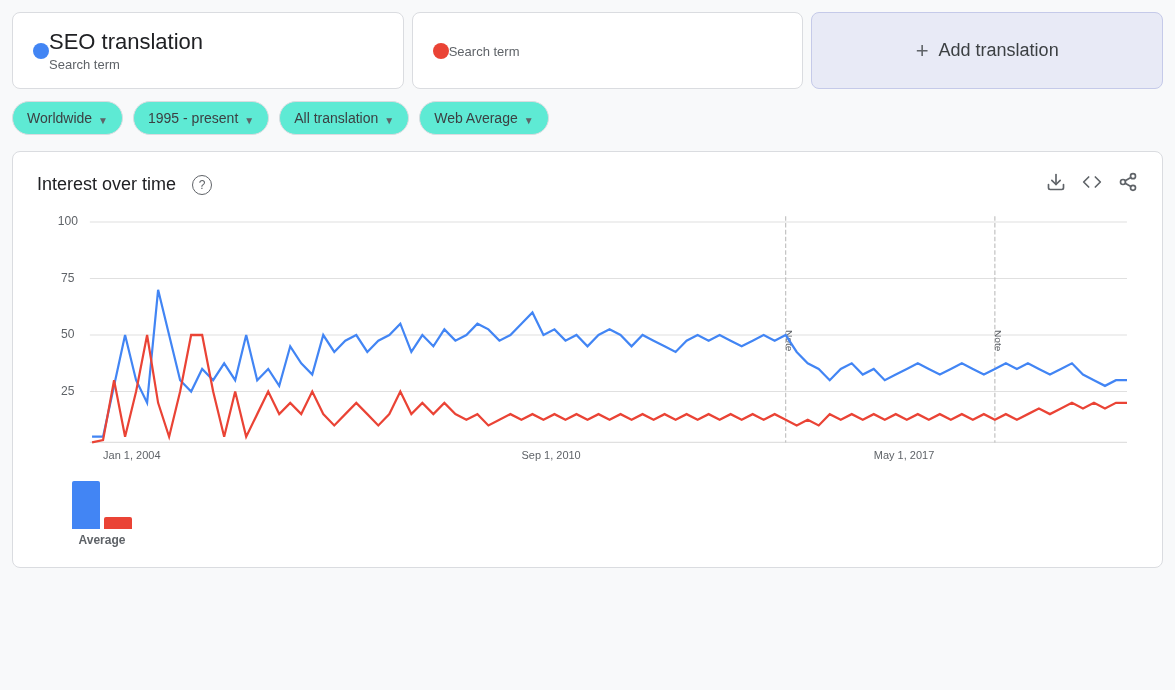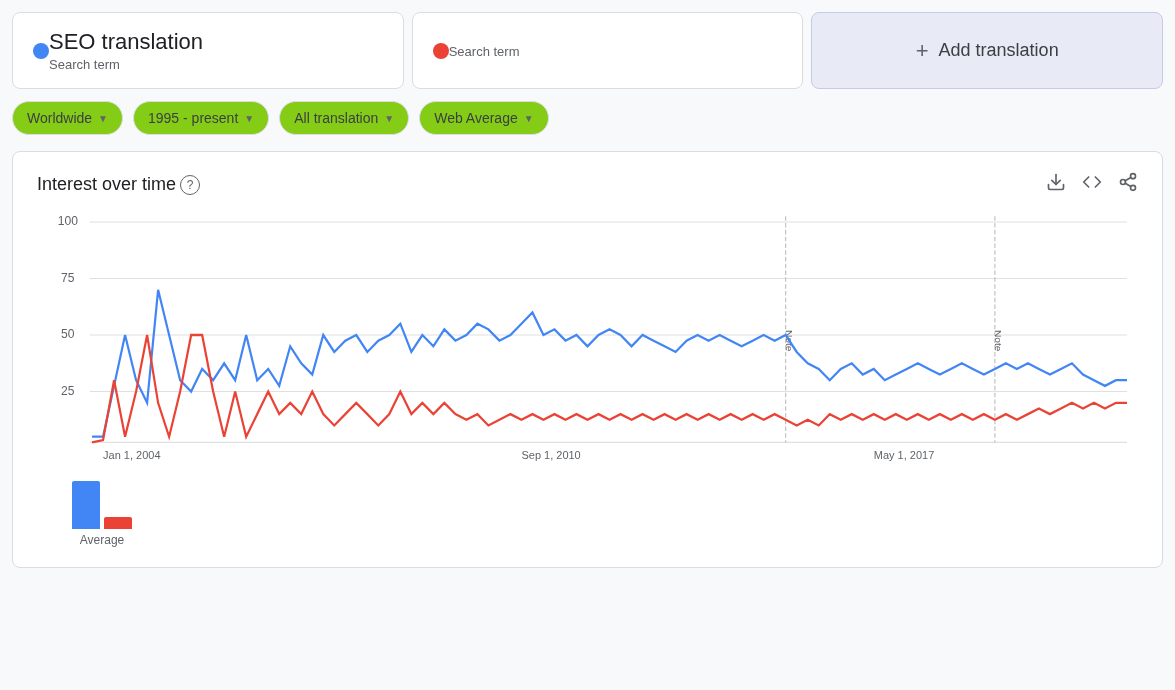--- a/index.html
+++ b/index.html
@@ -68,23 +68,23 @@
 
     
     .filter-row {
       display: flex;
       gap: 10px;
       margin-bottom: 16px;
       align-items: center;
     }
     .filter-btn {
       display: flex;
-      align-items: center;
+      align-items: flex-end;
       gap: 6px;
-      background: #84cc16;
+      background: #5eead4;
       border: 1px solid #dadce0;
       border-radius: 20px;
       padding: 8px 14px;
       font-size: 14px;
       color: #3c4043;
       cursor: pointer;
       white-space: nowrap;
     }
     .chevron {
       font-size: 10px;
@@ -100,21 +100,21 @@
     }
     .chart-header {
       display: flex;
       align-items: center;
       justify-content: space-between;
       margin-bottom: 8px;
     }
     .chart-title-area {
       display: flex;
       align-items: center;
-      gap: 4px;
+      gap: 16px;
     }
     .chart-title {
       font-size: 18px;
       font-weight: 400;
       color: #202124;
     }
     .help-icon {
       width: 20px;
       height: 20px;
       border-radius: 50%;
@@ -144,20 +144,21 @@
     }
     svg.main-chart {
       width: 100%;
       height: 260px;
     }
 
     
     .bottom-labels {
       display: flex;
       align-items: flex-end;
+      font-weight: bold;
     }
     .average-section {
       width: 130px;
       display: flex;
       flex-direction: column;
       align-items: center;
     }
     .avg-bars {
       display: flex;
       gap: 4px;

